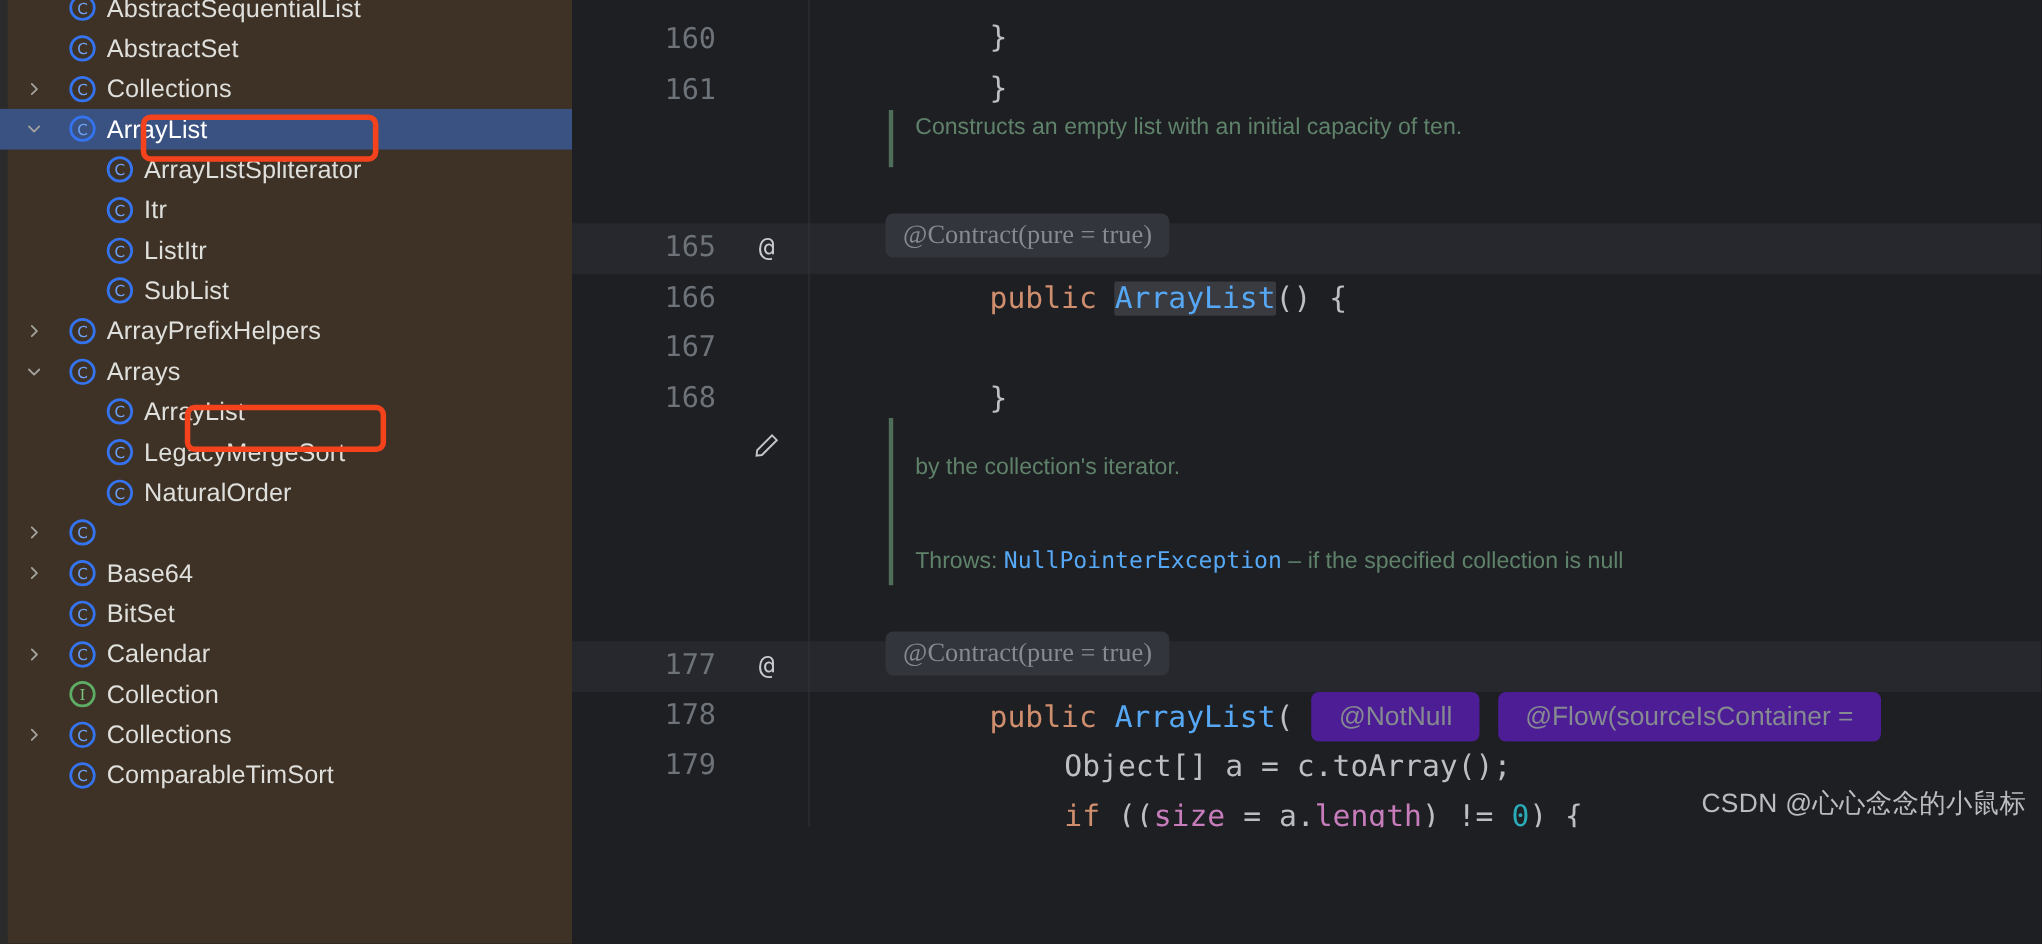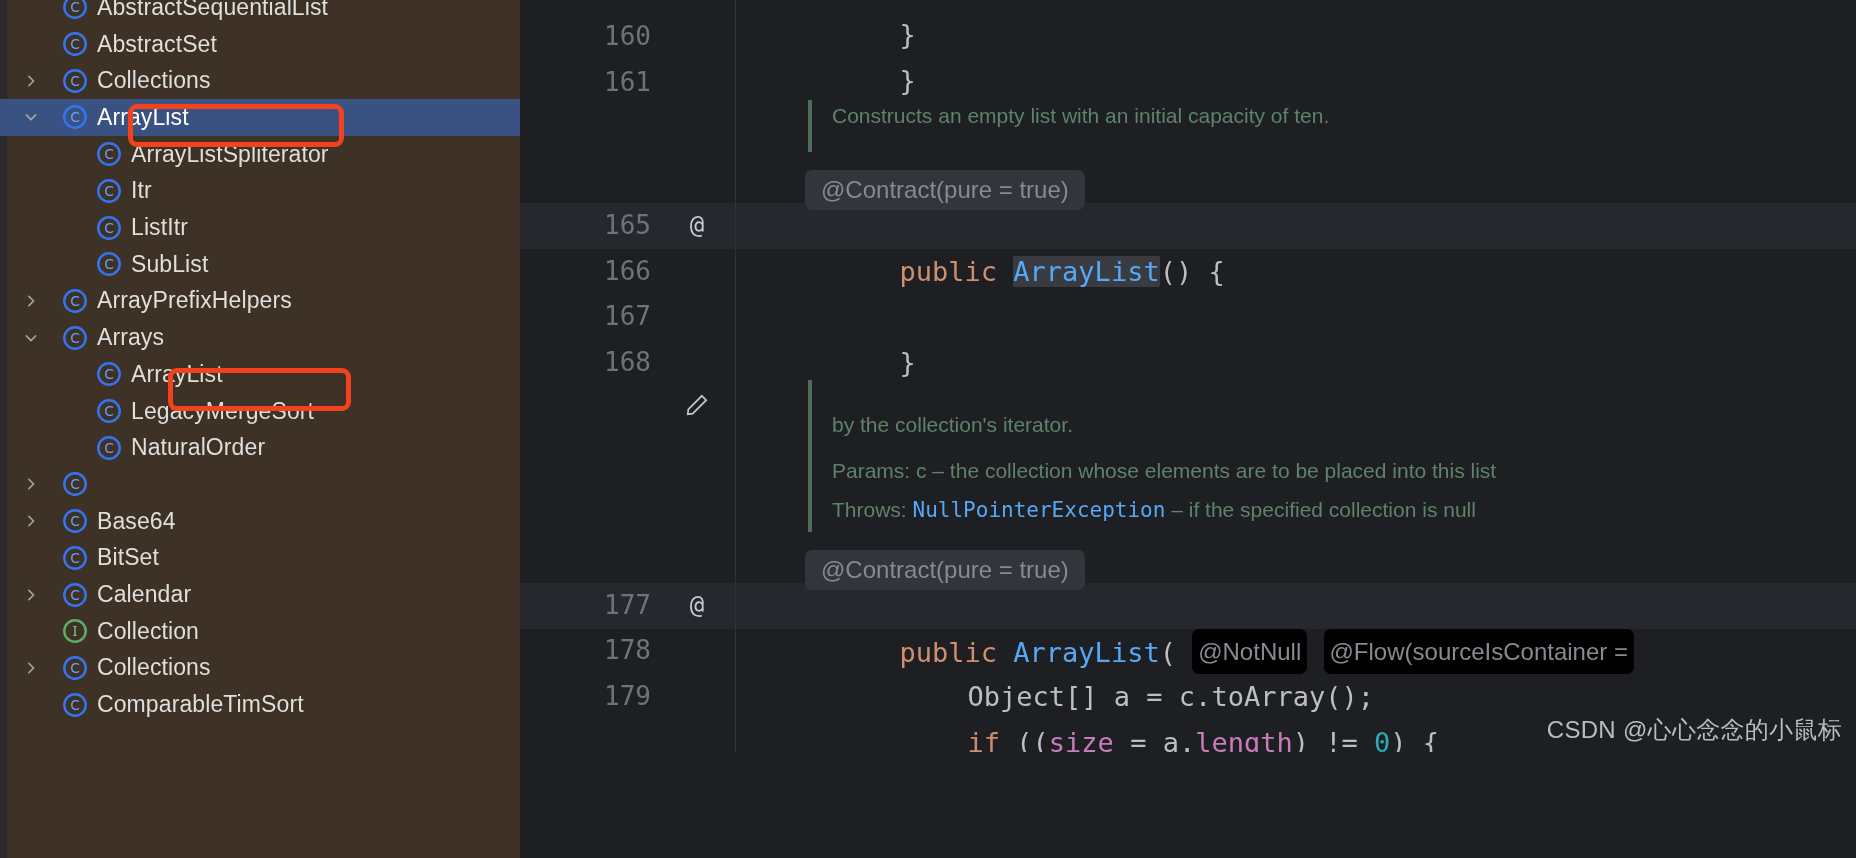--- a/index.html
+++ b/index.html
@@ -74,28 +74,28 @@
   .doc {
     position:absolute; left:312px; font-family:"Liberation Sans", sans-serif;
     font-size:21px; color:#5f826b; line-height:45.5px; white-space:nowrap;
   }
   .docbar { position:absolute; left:288px; width:4px; background:#4e6e5a; }
   .docmono { font-family:"DejaVu Sans Mono", monospace; color:#56a8f5; }
   .doclabel { color:#5f826b; }
 
   
   .hint {
-    position:absolute; font-family:Liberation Sans, sans-serif; font-size:24px;
+    position:absolute; font-family:Liberation Serif, serif; font-size:24px;
     color:#868a91; background:#32353b; border-radius:7px;
-    padding:2px 16px; line-height:36px; white-space:nowrap;
+    padding:2px 16px; line-height:36px; white-space:nowrap;margin-top:24px;
   }
   .hint-inline {
     display:inline-block; font-family:"Liberation Sans", sans-serif; font-size:24px;
-    color:#868a91; background:#000000; border-radius:7px;
-    padding:0 6px; white-space:nowrap; vertical-align:2px;
+    color:#868a91; background:#4c1d95; border-radius:7px;
+    padding:0 25px; white-space:nowrap; vertical-align:2px;
   }
 
   
   #watermark {
     position:absolute; right:14px; bottom:6px;
     font-family:"Liberation Sans", sans-serif; font-size:24px;
     color:#b9bcc0; white-space:nowrap; letter-spacing:.3px;
   }
 </style>
 </head>
@@ -375,23 +375,20 @@
     </div>
 
 
     <div class="code" style="top:294px;">
       <span class="pl">}</span>
     </div>
 
     <div class="docbar" style="top:380px; height:152px;"></div>
     <div class="doc" style="top:402px;">by the collection's iterator.</div>
 
-    <div class="doc" style="top:448px;">
-      <span class="doclabel">Params:</span><span class="doclabel"> c – the collection whose elements are to be placed into this list</span>
-    </div>
 
     <div class="doc" style="top:487px;">
       <span class="doclabel">Throws:</span><span> </span><span class="docmono">NullPointerException</span><span class="doclabel"> – if the specified collection is null</span>
     </div>
 
     <div class="hint" style="left:285px; top:550px;">@Contract(pure = true)</div>
 
     <div class="code" style="top:583px;">
       <span class="k">public </span><span class="ty">ArrayList</span><span class="pl">( </span><span class="hint-inline">@NotNull</span><span class="pl"> </span><span class="hint-inline">@Flow(sourceIsContainer =</span>
     </div>

